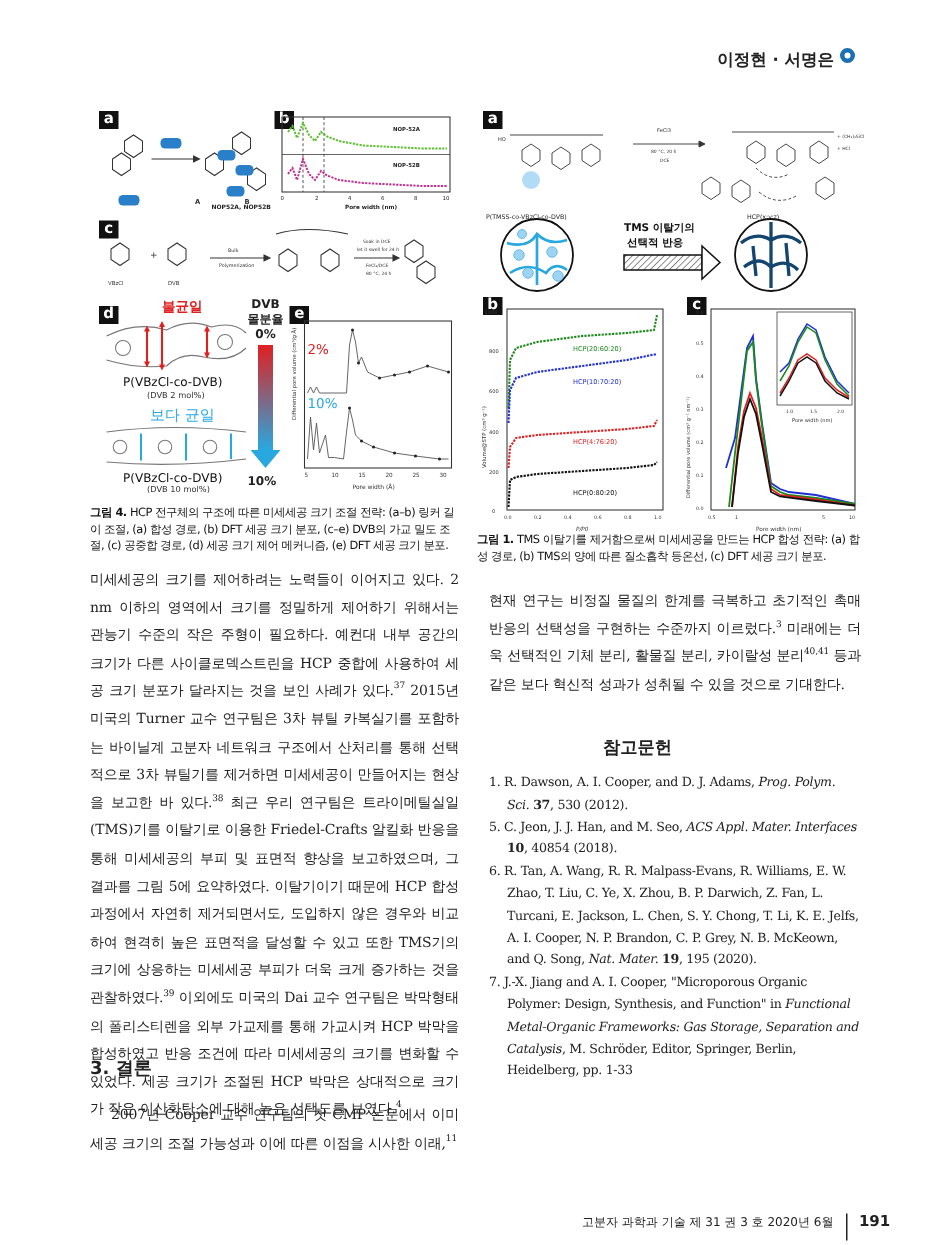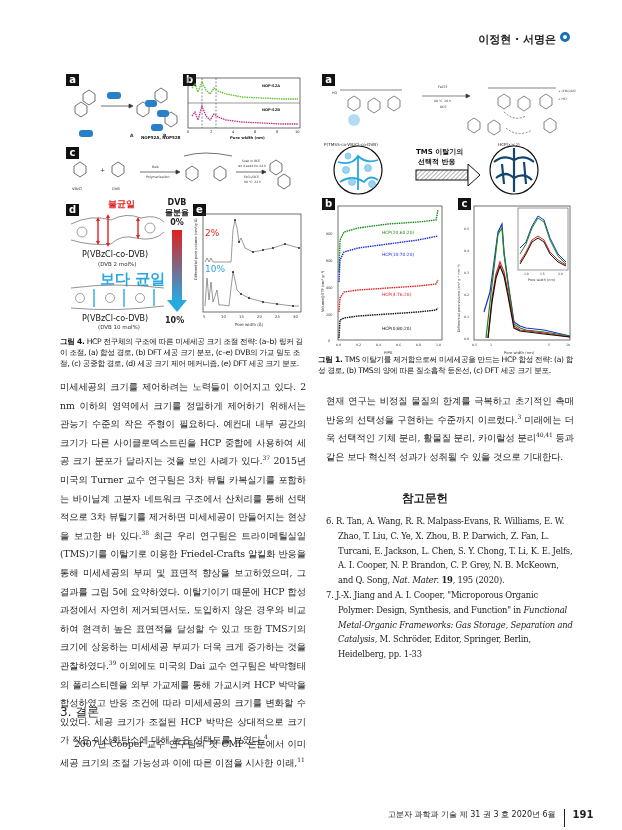--- a/index.html
+++ b/index.html
@@ -5,21 +5,21 @@
 *{box-sizing:border-box;margin:0;padding:0}
 body{width:622px;height:830px;background:#fff;position:relative;font-family:"DejaVu Serif",serif;color:#222;overflow:hidden}
 .hdr{position:absolute;top:32px;right:52px;font-family:"DejaVu Sans",sans-serif;font-size:11px;font-weight:bold;color:#222;display:flex;align-items:flex-start;gap:4px}
 .hdr .dot{width:10px;height:10px;border-radius:50%;border:3px solid #1b6fb5;display:inline-block}
 .fig{position:absolute;background:#fff}
 .lbl{position:absolute;background:#111;color:#fff;font-family:"DejaVu Sans",sans-serif;font-size:10px;font-weight:bold;width:13px;height:12px;line-height:12px;text-align:center}
 .cap{position:absolute;font-family:"DejaVu Sans",sans-serif;font-size:7.6px;line-height:11px;color:#111;letter-spacing:-0.3px}
 .cap b{font-weight:bold}
 .body{position:absolute;font-size:9.3px;line-height:18.6px;text-align:justify;color:#222;letter-spacing:-0.1px}
 .body p{text-indent:0}
-.sec{position:absolute;font-family:"DejaVu Sans",sans-serif;font-weight:normal;font-size:12px}
+.sec{position:absolute;font-family:"DejaVu Sans",sans-serif;font-weight:bold;font-size:12px}
 .refh{position:absolute;font-family:"DejaVu Sans",sans-serif;font-weight:bold;font-size:11.5px;left:402px;top:491px}
 .refs{position:absolute;left:326px;top:514px;width:248px;font-size:8.4px;line-height:14.8px;color:#222;letter-spacing:-0.2px}
 .refs li{list-style:none;padding-left:12px;text-indent:-12px}
 .foot{position:absolute;top:809px;left:388px;font-family:"DejaVu Sans",sans-serif;font-size:8px;color:#222;display:flex;}
 .foot .sep{width:1px;height:18px;background:#222;margin:0 8px}
 .foot .pg{font-weight:bold;font-size:10px}
 sup{font-size:6px;vertical-align:super;line-height:0}
 .mol{position:absolute;font-family:"DejaVu Sans",sans-serif;font-size:5px;color:#333}
 svg text{font-family:"DejaVu Sans",sans-serif}
 </style>
@@ -113,21 +113,21 @@
     </g>
     <polygon points="30,11 32,7 34,11" fill="#e02020"></polygon>
       <polygon points="30,31 32,35 34,31" fill="#e02020"></polygon>
     <polygon points="40,8 42,4 44,8" fill="#e02020"></polygon>
       <polygon points="40,33 42,37 44,33" fill="#e02020"></polygon>
     <polygon points="70,11 72,7 74,11" fill="#e02020"></polygon>
       <polygon points="70,25 72,29 74,25" fill="#e02020"></polygon>
   </svg>
   <div style="position:absolute;left:22px;top:180px;font-family:'DejaVu Sans',sans-serif;font-size:8px;color:#111">P(VBzCl-co-DVB)</div>
   <div style="position:absolute;left:38px;top:191px;font-family:'DejaVu Sans',sans-serif;font-size:5.5px;color:#333">(DVB 2 mol%)</div>
-  <div style="position:absolute;left:40px;top:200px;font-family:'DejaVu Sans',sans-serif;font-size:15px;font-weight:bold;color:#29a8e0">보다 균일</div>
+  <div style="position:absolute;left:40px;top:200px;font-family:'DejaVu Sans',sans-serif;font-size:10px;font-weight:normal;color:#29a8e0">보다 균일</div>
   <svg width="100" height="34" style="position:absolute;left:6px;top:210px">
     <path d="M5,8 Q50,2 98,8" fill="none" stroke="#777" stroke-width="0.8"></path>
     <path d="M5,28 Q50,32 98,26" fill="none" stroke="#777" stroke-width="0.8"></path>
     <circle cx="14" cy="18" r="4.5" fill="none" stroke="#777" stroke-width="0.7"></circle>
     <circle cx="44" cy="18" r="4.5" fill="none" stroke="#777" stroke-width="0.7"></circle>
     <circle cx="74" cy="18" r="4.5" fill="none" stroke="#777" stroke-width="0.7"></circle>
     <g stroke="#29a8e0" stroke-width="1.4">
       <line x1="28" y1="9" x2="28" y2="27"></line>
         <line x1="58" y1="9" x2="58" y2="27"></line>
         <line x1="88" y1="9" x2="88" y2="26"></line>
@@ -315,20 +315,22 @@
 <div class="body" style="left:60px;top:735px;width:246px">
   <p style="text-indent:14px"><span>2007년 Cooper 교수 연구팀의 첫 CMP 논문에서 이미 세공 크기의 조절 가능성과 이에 따른 이점을 시사한 이래,</span><sup>11</sup></p>
 </div>
 
 <div class="body" style="left:326px;top:392px;width:248px">
   <p><span>현재 연구는 비정질 물질의 한계를 극복하고 초기적인 촉매 반응의 선택성을 구현하는 수준까지 이르렀다.</span><sup>3</sup><span> 미래에는 더욱 선택적인 기체 분리, 활물질 분리, 카이랄성 분리</span><sup>40,41</sup><span> 등과 같은 보다 혁신적 성과가 성취될 수 있을 것으로 기대한다.</span></p>
 </div>
 
 <div class="refh">참고문헌</div>
 <ul class="refs">
+  <li><span>1.</span> <span>R. Dawson, A. I. Cooper, and D. J. Adams, </span><i>Prog. Polym. Sci.</i><span></span> <b>37</b><span>, 530 (2012).</span></li>
+  <li><span>5.</span> <span>C. Jeon, J. J. Han, and M. Seo, </span><i>ACS Appl. Mater. Interfaces</i> <b>10</b><span>, 40854 (2018).</span></li>
   <li><span>6.</span> <span>R. Tan, A. Wang, R. R. Malpass-Evans, R. Williams, E. W. Zhao, T. Liu, C. Ye, X. Zhou, B. P. Darwich, Z. Fan, L. Turcani, E. Jackson, L. Chen, S. Y. Chong, T. Li, K. E. Jelfs, A. I. Cooper, N. P. Brandon, C. P. Grey, N. B. McKeown, and Q. Song, </span><i>Nat. Mater.</i> <b>19</b><span>, 195 (2020).</span></li>
   <li><span>7.</span> <span>J.-X. Jiang and A. I. Cooper, "Microporous Organic Polymer: Design, Synthesis, and Function" in </span><i>Functional Metal-Organic Frameworks: Gas Storage, Separation and Catalysis</i><span>, M. Schröder, Editor, Springer, Berlin, Heidelberg, pp. 1-33</span></li>
 </ul>
 
 <div class="foot">
   <span>고분자 과학과 기술 제 31 권 3 호 2020년 6월</span>
   <span class="sep"></span>
   <span class="pg">191</span>
 </div>
 

